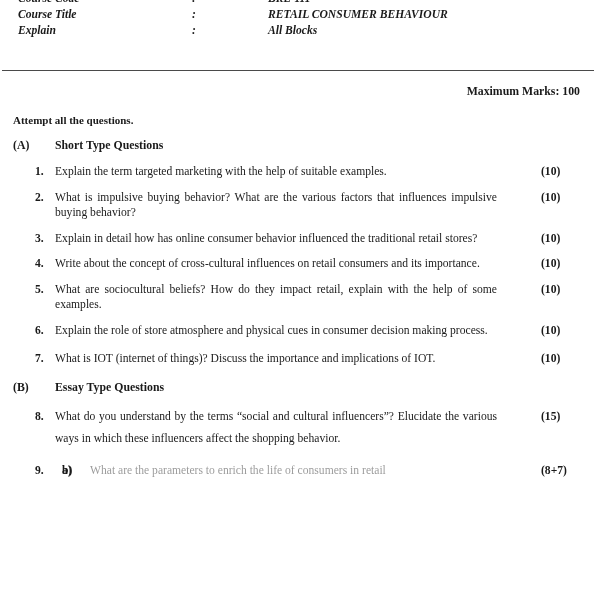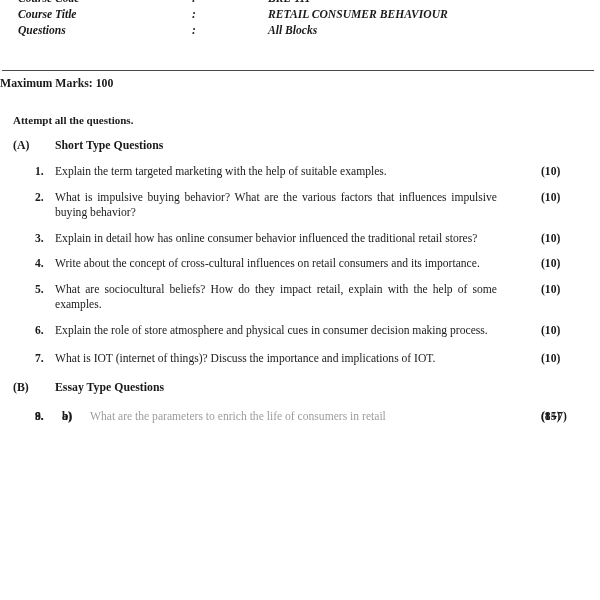--- a/index.html
+++ b/index.html
@@ -50,23 +50,23 @@
     top: 70px;
     width: 592px;
     height: 0;
     border-top: 1px solid #4a4a4a;
   }
 
   
   .maxmarks {
     position: absolute;
     left: 0;
-    top: 76px;
+    top: 84px;
     width: 580px;
-    text-align: left;
+    text-align: right;
     font-weight: bold;
     font-size: 11.8px;
   }
 
   
   .attempt {
     position: absolute;
     left: 13px;
     top: 114px;
     font-weight: bold;
@@ -163,21 +163,21 @@
         <td class="m-label">Course Code</td>
         <td class="m-colon">:</td>
         <td class="m-value">BRL-111</td>
       </tr>
       <tr>
         <td class="m-label">Course Title</td>
         <td class="m-colon">:</td>
         <td class="m-value">RETAIL CONSUMER BEHAVIOUR</td>
       </tr>
       <tr>
-        <td class="m-label">Questions</td>
+        <td class="m-label">Explain</td>
         <td class="m-colon">:</td>
         <td class="m-value">All Blocks</td>
       </tr>
     </tbody>
   </table>
 
 </div>
 
 <div class="rule"></div>
 
@@ -234,20 +234,21 @@
     <span class="q-marks">(10)</span>
   </div>
 
   <div class="section">
     <span class="sec-letter">(B)</span>
     <span class="sec-title">Essay Type Questions</span>
   </div>
 
   <div class="q loose">
     <span class="q-num">8.</span>
+    <div class="q-text">What do you understand by the terms “social and cultural influencers”? Elucidate the various ways in which these influencers affect the shopping behavior.</div>
     <span class="q-marks">(15)</span>
   </div>
 
   <div class="q loose sub">
     <span class="q-num">9.</span>
     <span class="q-sub">a)</span>
     <span class="q-marks">(8+7)</span>
   </div>
 
   <div class="q loose sub cropped">

